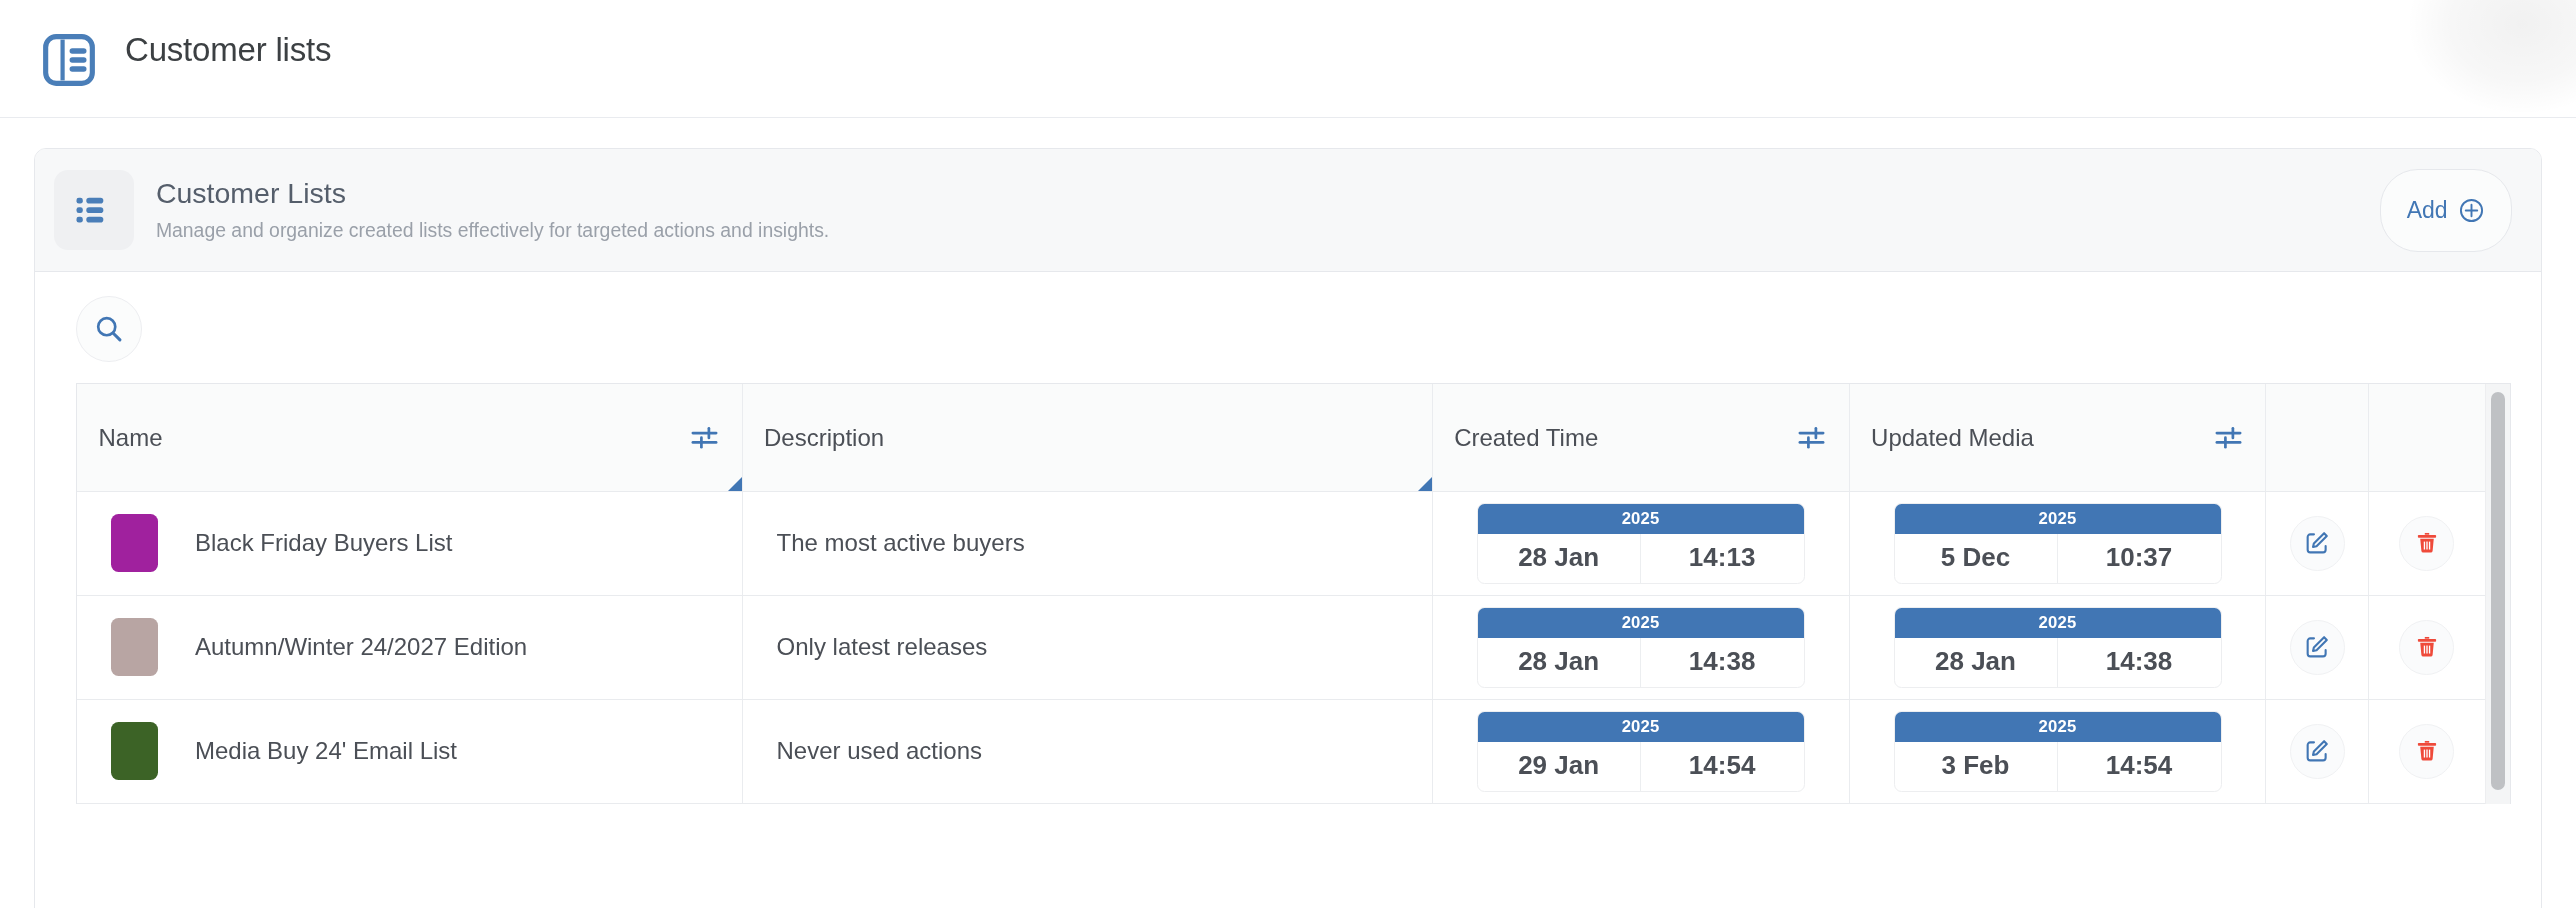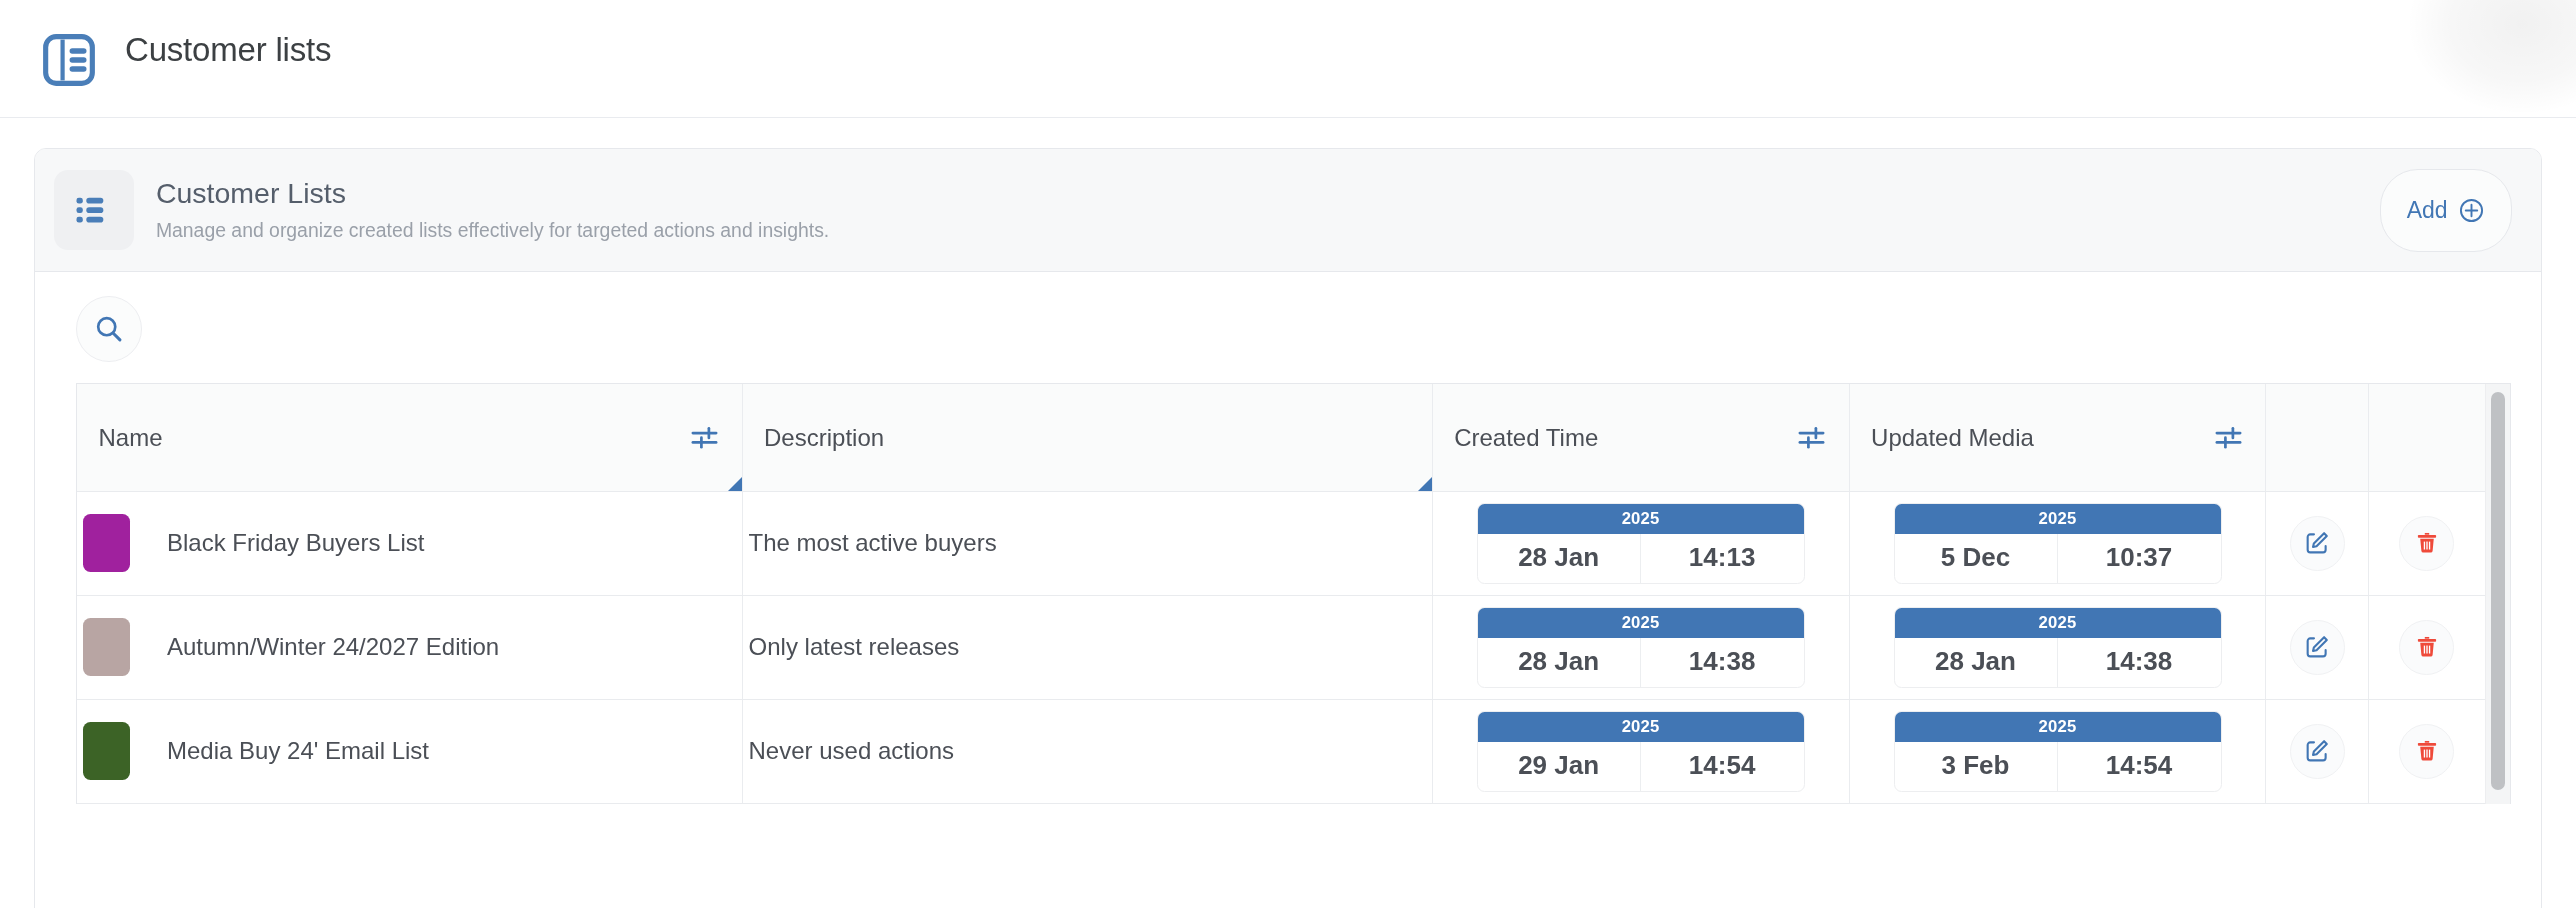--- a/index.html
+++ b/index.html
@@ -179,21 +179,21 @@
   .sort-icon { width: 31px; height: 31px; flex: 0 0 auto; display: block; }
   .resize-tri {
     position: absolute;
     right: 0;
     bottom: 0;
     width: 0; height: 0;
     border-left: 14px solid transparent;
     border-bottom: 14px solid #4176b4;
   }
 
-  tbody td { height: 104px; background: #ffffff; padding: 0 6px; }
+  tbody td { height: 104px; background: #ffffff; padding: 0 34px; }
 
   .name-cell { display: flex; align-items: center; gap: 37px; }
   .swatch {
     width: 47px; height: 58px;
     border-radius: 7.5px;
     flex: 0 0 auto;
   }
   .cell-text {
     font-size: 24px;
     color: #4b4f56;

